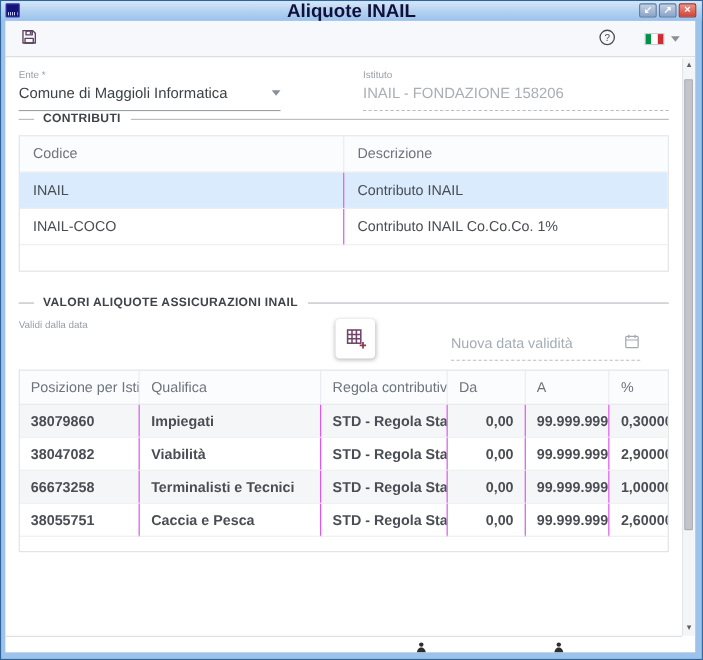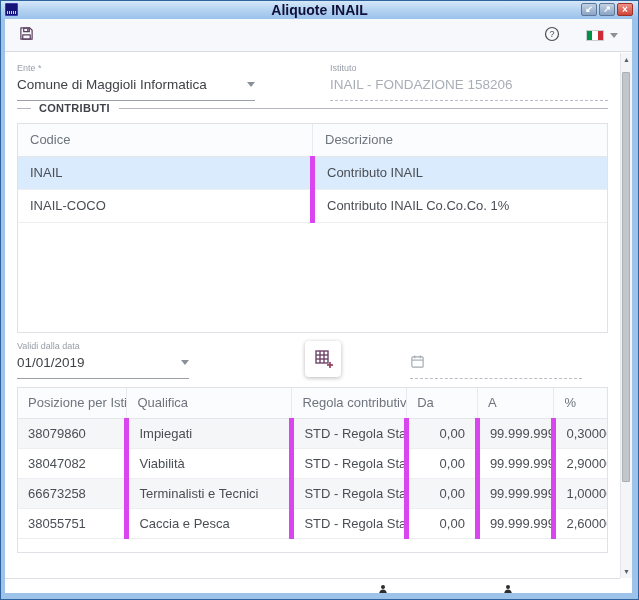--- a/index.html
+++ b/index.html
@@ -10,21 +10,21 @@
     background: var(--frame-blue, #9dc3ea); border:1px solid #2f639c; }
 
   
   .titlebar { position:absolute; top:0; left:0; right:0; height:18px;
     background: linear-gradient(var(--titlebar-gradient-top,#d6e7f9), #b7d4f1 45%, var(--titlebar-gradient-bottom,#9ac2ec));
     display:flex; align-items:center; }
   .app-icon { position:absolute; left:4px; top:2px; width:13px; height:13px;
     background:#141478; border:1px solid #3c3cae; border-radius:1px; }
   .app-icon::after { content:""; position:absolute; left:1px; right:1px; bottom:1px; height:3px;
     background: repeating-linear-gradient(90deg,#dfe5ff 0 1px, transparent 1px 2px); opacity:.9; }
-  .title { flex:1; text-align:center; font-size:14px; font-weight:bold; color:#10103a; }
+  .title { flex:1; text-align:center; font-size:17px; font-weight:bold; color:#10103a; }
   .win-controls { position:absolute; right:5px; top:2px; display:flex; gap:2px; }
   .win-btn { width:16px; height:13px; border-radius:2px; border:1px solid #5f7797;
     background: linear-gradient(#c3d1e4, #8aa4c6); color:#fff; font-size:9px; line-height:11px;
     text-align:center; font-weight:bold; cursor:default; padding:0; }
   .win-btn.close { background: linear-gradient(#ef9288, var(--close-button-red,#cf4437));
     border-color:#993228; font-size:10px; }
 
   
   .body { position:absolute; top:18px; left:4px; right:6px; bottom:6px; background:#fff; overflow:hidden; }
 
@@ -57,33 +57,33 @@
   
   .legend { display:flex; align-items:center; font-size:11px; font-weight:bold; color:#3f434a;
     letter-spacing:.3px; height:14px; }
   .legend::before { content:""; width:14px; height:1px; background:#b4b8be; margin-right:8px; }
   .lg-line { flex:1; height:1px; background:#b4b8be; margin-left:9px; }
   .legend-contributi { }
   .legend-valori { margin-top:21px; }
 
   
   .tablebox { border:1px solid #dfe2e6; background:#fff; margin-top:8px; overflow:hidden; }
-  .tablebox.contributi { height:210px; }
+  .tablebox.contributi { height:124px; }
   .tablebox.valori { height:166px; }
   table { width:100%; border-collapse:collapse; table-layout:fixed; font-size:13px; color:#4a4e54; }
   thead th { text-align:left; font-weight:normal; color:#6e747d; padding:0 12px; height:32px;
     background:#fbfcfd; border-bottom:1px solid #e4e6ea; border-right:1px solid #e8eaee;
     overflow:hidden; white-space:nowrap; }
   thead th:last-child { border-right:none; }
-  td { padding:0 12px; height:33px; border-bottom:1px solid #eceef1; border-right:5px solid #d946ef;
+  td { padding:0 12px; height:33px; border-bottom:1px solid #eceef1; border-right:1px solid #d946ef;
     overflow:hidden; white-space:nowrap; }
   td:last-child { border-right:none;margin-left:44px; }
   tr.selected td { background: var(--selected-row-blue,#d9ebfc); }
   .tbl-valori thead th { height:30px; padding:0 10px; }
-  .tbl-valori td { height:30px; padding:0 10px; }
+  .tbl-valori td { height:30px; padding:0 10px;font-weight:bold; }
   .tbl-valori tbody tr:nth-child(odd) td { background:#f5f6f8; }
   .tbl-valori td:nth-child(4), .tbl-valori td:nth-child(5), .tbl-valori td:nth-child(6) { text-align:right; }
 
   
   .date-row { display:flex; margin-top:8px; align-items:flex-start; }
   .f-validi { width:172px; }
   .grid-btn { margin-left:116px; width:36px; height:36px; background:#fff; border:none; border-radius:4px;
     box-shadow:0 1px 4px rgba(0,0,0,.28); display:flex; align-items:center; justify-content:center; cursor:default; }
   .f-newdate { margin-left:69px; width:172px; }
   .f-newdate .fvalue { border-bottom:1px dashed #b9bec6; }
@@ -196,45 +196,46 @@
                 <td>Contributo INAIL</td>
               </tr>
               <tr>
                 <td>INAIL-COCO</td>
                 <td>Contributo INAIL Co.Co.Co. 1%</td>
               </tr>
             </tbody>
         </table>
       </div>
 
+      <div class="legend legend-valori">
+        <span>VALORI ALIQUOTE ASSICURAZIONI INAIL</span>
+        <span class="lg-line"></span>
+      </div>
 
       <div class="date-row">
         <div class="field f-validi">
           <div class="flabel">Validi dalla data</div>
-          <div class="fvalue">
-            <span>01/01/2019</span>
-            <span class="caret"></span>
-          </div>
         </div>
         <button class="grid-btn">
           <span>
             <svg width="20" height="20" viewBox="0 0 20 20" fill="none" stroke="#6f4468" stroke-width="1.4">
               <rect x="3" y="3" width="12" height="12"></rect>
               <line x1="7" y1="3" x2="7" y2="15"></line>
                 <line x1="11" y1="3" x2="11" y2="15"></line>
               <line x1="3" y1="7" x2="15" y2="7"></line>
                 <line x1="3" y1="11" x2="15" y2="11"></line>
               <line x1="14" y1="17" x2="20" y2="17" stroke="#8c3a55" stroke-width="1.6"></line>
               <line x1="17" y1="14" x2="17" y2="20" stroke="#8c3a55" stroke-width="1.6"></line>
             </svg>
           </span>
         </button>
         <div class="field f-newdate">
           <div class="flabel">&nbsp;</div>
           <div class="fvalue">
+            <input type="text" placeholder="Nuova data validità" style="">
             <span>
               <svg width="15" height="15" viewBox="0 0 16 16" fill="none" stroke="#a3a9b0" stroke-width="1.2">
                 <rect x="2" y="3" width="12" height="11" rx="1"></rect>
                 <line x1="5" y1="1.5" x2="5" y2="4.5"></line>
                   <line x1="11" y1="1.5" x2="11" y2="4.5"></line>
                 <line x1="2" y1="6.5" x2="14" y2="6.5"></line>
               </svg>
             </span>
           </div>
         </div>

